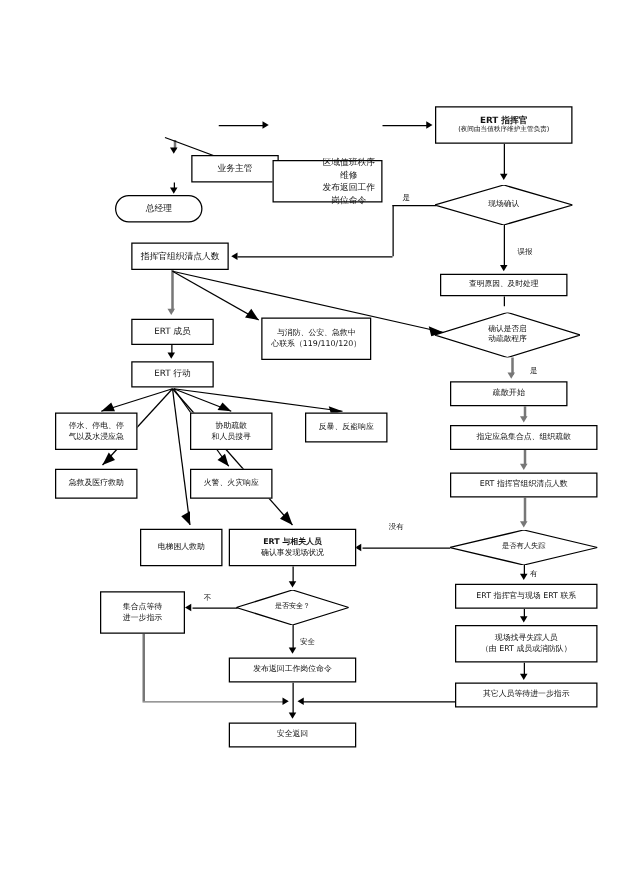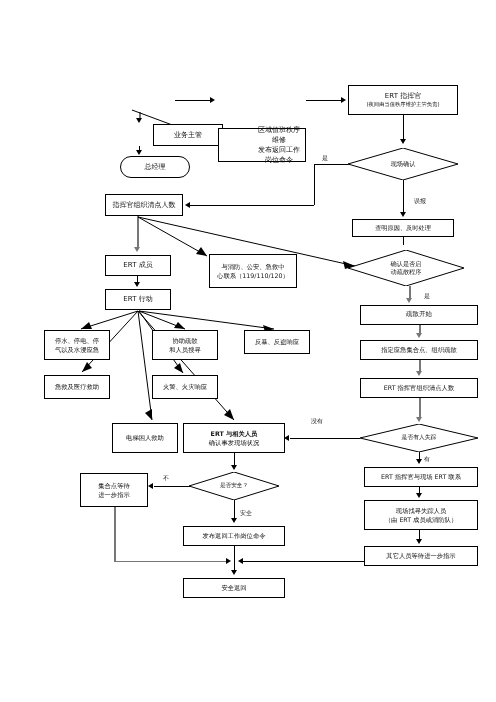--- a/index.html
+++ b/index.html
@@ -101,27 +101,27 @@
 <body>
 
 <div id="page">
 
 
 
   <div class="node" style="left:105px;top:124px;width:70px;height:22px;margin-left:48px;">
     <span>业务主管</span>
   </div>
 
-  <div class="node" style="left:120px;top:156px;width:70px;height:22px;border-radius:11px;">
+  <div class="node" style="left:92px;top:156px;width:70px;height:22px;border-radius:11px;">
     <span>总经理</span>
   </div>
 
 
   <div class="node sub" style="left:348px;top:85px;width:110px;height:30px;">
-    <span style="font-weight:normal;text-align:center;">ERT 指挥官</span>
+    <span style="font-weight:bold;text-align:center;">ERT 指挥官</span>
     <span class="l2">(夜间由当值秩序维护主管负责)</span>
   </div>
 
   <div class="node" style="left:218px;top:128px;width:88px;height:34px;padding-left:36px;">
     <span>区域值班秩序维修</span>
     <span class="l2">发布返回工作岗位命令</span>
   </div>
 
   <div class="diamond" style="left:348px;top:148px;width:110px;height:32px;">
     <svg class="dshape" viewBox="0 0 110 32" preserveAspectRatio="none">
@@ -205,21 +205,21 @@
   </div>
 
   <div class="node" style="left:183px;top:526px;width:102px;height:20px;font-size:6.3px;">
     <span>发布返回工作岗位命令</span>
   </div>
 
   <div class="node" style="left:183px;top:578px;width:102px;height:20px;font-size:6.3px;">
     <span>安全返回</span>
   </div>
 
-  <div class="node" style="left:360px;top:305px;width:118px;height:20px;font-size:6.5px;">
+  <div class="node" style="left:360px;top:305px;width:94px;height:20px;font-size:6.5px;">
     <span>疏散开始</span>
   </div>
 
   <div class="node" style="left:360px;top:340px;width:118px;height:20px;font-size:6.3px;">
     <span>指定应急集合点、组织疏散</span>
   </div>
 
   <div class="node" style="left:360px;top:378px;width:118px;height:20px;font-size:6.3px;">
     <span>ERT 指挥官组织清点人数</span>
   </div>

